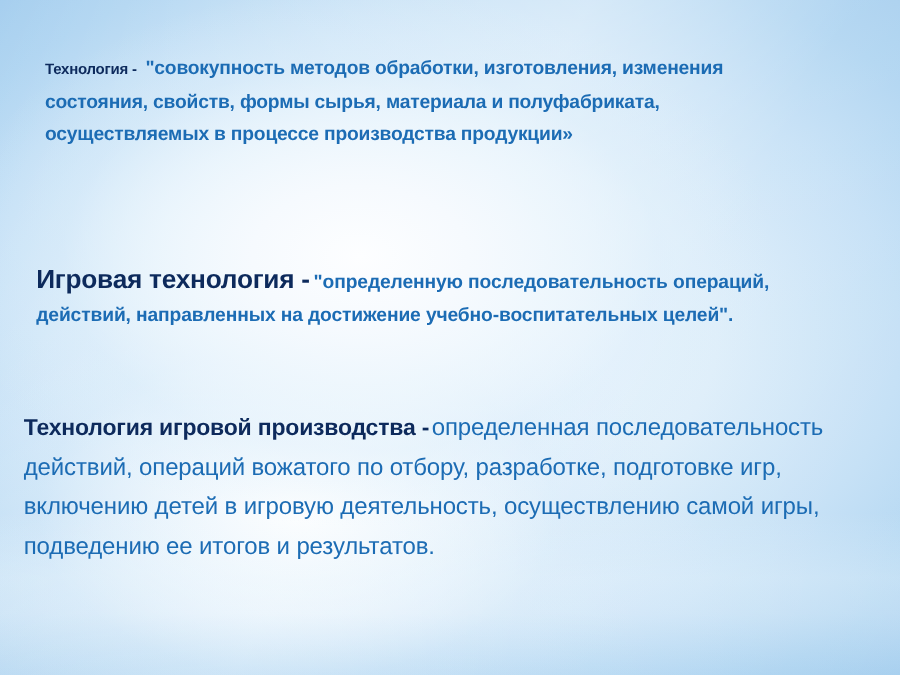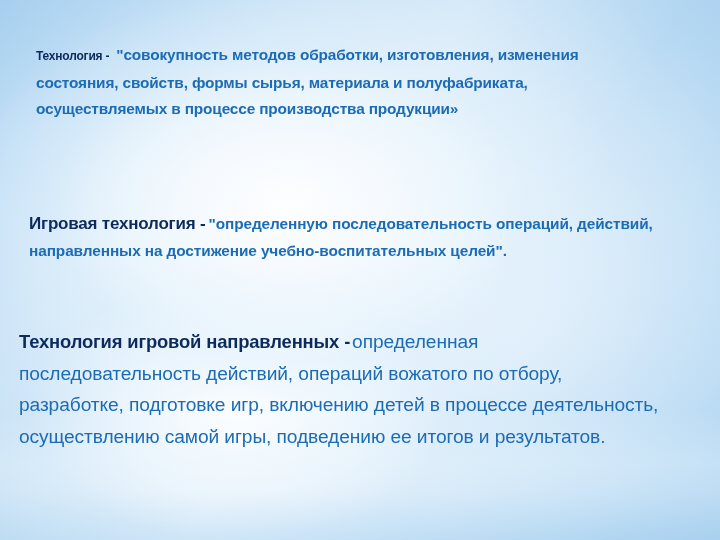--- a/index.html
+++ b/index.html
@@ -106,21 +106,21 @@
   #block-game-tech {
     left: 29px;
     top: 196px;
     width: 625px;
     font-size: 15.4px;
     line-height: 26.5px;
     font-weight: bold;
     letter-spacing: -0.1px;
   }
   #block-game-tech .lead {
-    font-size: 17px;
+    font-size: 21px;
     letter-spacing: -0.2px;
     padding-right: 3px;
   }
 
   
   #block-activity {
     left: 19px;
     top: 307px;
     width: 640px;
     font-size: 19.2px;
@@ -144,17 +144,17 @@
 
     <p class="block" id="block-tech">
       <span class="lead">Технология -</span><span class="body-run">"совокупность методов обработки, изготовления, изменения состояния, свойств, формы сырья, материала и полуфабриката, осуществляемых в процессе производства продукции»</span>
     </p>
 
     <p class="block" id="block-game-tech">
       <span class="lead">Игровая технология -</span><span class="body-run">"определенную последовательность операций, действий, направленных на достижение учебно-воспитательных целей".</span>
     </p>
 
     <p class="block" id="block-activity">
-      <span class="lead">Технология игровой направленных -</span><span class="body-run">определенная последовательность действий, операций вожатого по отбору, разработке, подготовке игр, включению детей в процессе деятельность, осуществлению самой игры, подведению ее итогов и результатов.</span>
+      <span class="lead">Технология игровой производства -</span><span class="body-run">определенная последовательность действий, операций вожатого по отбору, разработке, подготовке игр, включению детей в игровую деятельность, осуществлению самой игры, подведению ее итогов и результатов.</span>
     </p>
 
   </div>
 </div>
 
 </body></html>

